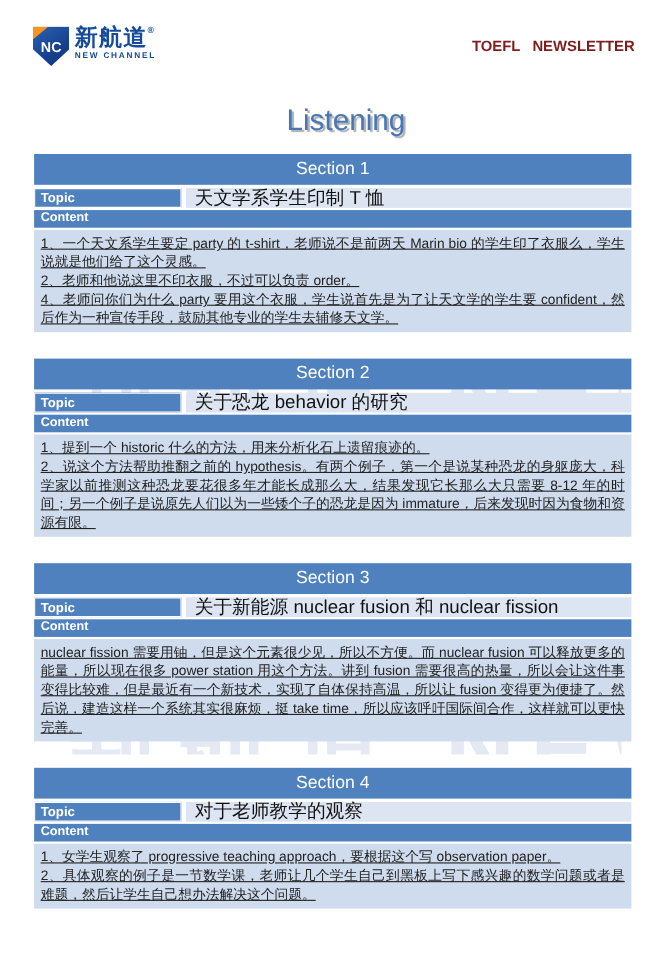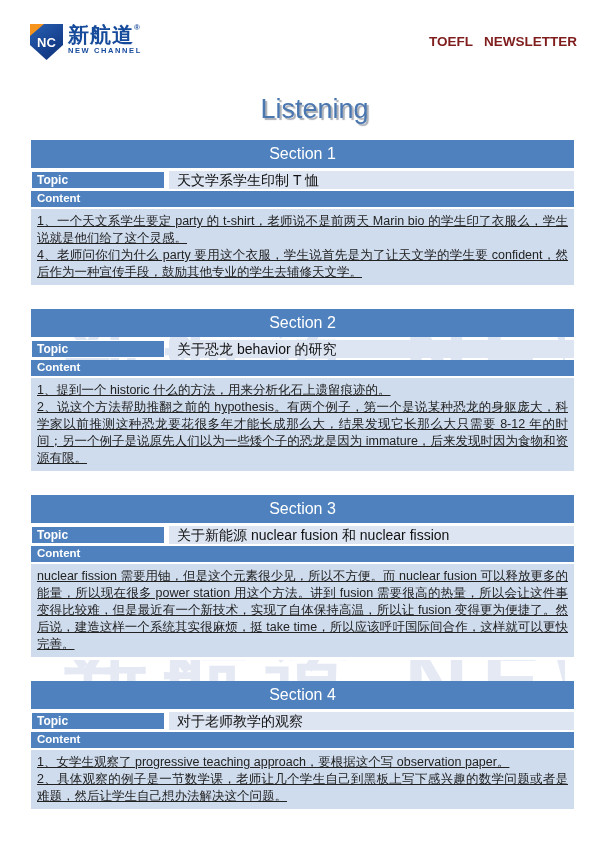--- a/index.html
+++ b/index.html
@@ -73,21 +73,21 @@
   }
   .topic-row { display: flex; gap: 4px; margin-bottom: 2px; }
   .topic-label {
     width: 128px; flex: 0 0 128px;
     background: #4e81bd; color: #fff; font-weight: bold; font-size: 12px;
     padding: 2px 0 2px 6px; line-height: 14px;
     box-shadow: 0 0 0 1px #fff inset;
   }
   .topic-value {
     flex: 1; background: #dde5f2; color: #111;
-    font-size: 14px; padding: 2px 0 2px 8px; line-height: 14px;
+    font-size: 17px; padding: 2px 0 2px 8px; line-height: 14px;
   }
   .content-bar {
     background: #4e81bd; color: #fff; font-weight: bold; font-size: 11.5px;
     padding: 1px 0 2px 6px; line-height: 13px;
     margin-bottom: 2px;
   }
   .content-body {
     background: #cfdcee; color: #222;
     font-size: 12.5px; line-height: 17px;
     padding: 4px 6px; text-align: justify;
@@ -126,20 +126,21 @@
 
     <section class="sec">
       <div class="sec-header">Section 1</div>
       <div class="topic-row">
         <div class="topic-label">Topic</div>
         <div class="topic-value">天文学系学生印制 T 恤</div>
       </div>
       <div class="content-bar">Content</div>
       <div class="content-body">
         <p>1、一个天文系学生要定 party 的 t-shirt，老师说不是前两天 Marin bio 的学生印了衣服么，学生说就是他们给了这个灵感。</p>
+        <p>2、老师和他说这里不印衣服，不过可以负责 order。</p>
         <p>4、老师问你们为什么 party 要用这个衣服，学生说首先是为了让天文学的学生要 confident，然后作为一种宣传手段，鼓励其他专业的学生去辅修天文学。</p>
       </div>
     </section>
 
     <section class="sec">
       <div class="sec-header">Section 2</div>
       <div class="topic-row">
         <div class="topic-label">Topic</div>
         <div class="topic-value">关于恐龙 behavior 的研究</div>
       </div>

